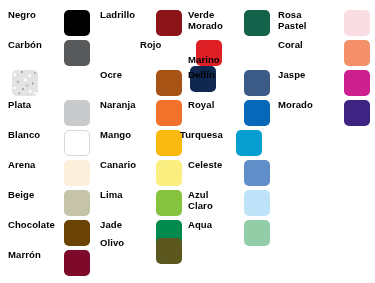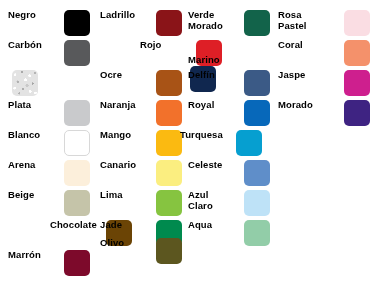--- a/index.html
+++ b/index.html
@@ -91,21 +91,21 @@
         <div class="swatch-chip bordered" style="background-color: rgb(255, 255, 255); margin-left: 4px;"></div>
       </div>
       <div class="swatch-row" style="left: 8px; top: 160px;">
         <div class="swatch-label" style="width: 52px;">Arena</div>
         <div class="swatch-chip" style="background-color: rgb(252, 239, 219); margin-left: 4px;"></div>
       </div>
       <div class="swatch-row" style="left: 8px; top: 190px;">
         <div class="swatch-label" style="width: 52px;">Beige</div>
         <div class="swatch-chip" style="background-color: rgb(197, 196, 169); margin-left: 4px;"></div>
       </div>
-      <div class="swatch-row" style="left: 8px; top: 220px; margin-left: 42px;">
+      <div class="swatch-row" style="left: 8px; top: 220px;">
         <div class="swatch-label" style="width: 52px;">Chocolate</div>
         <div class="swatch-chip" style="background-color: rgb(107, 68, 5); margin-left: 4px;"></div>
       </div>
       <div class="swatch-row" style="left: 8px; top: 250px;">
         <div class="swatch-label" style="width: 52px;">Marrón</div>
         <div class="swatch-chip" style="background-color: rgb(125, 10, 43); margin-left: 4px;"></div>
       </div>
     </div>
     <div class="column" style="left: 0px;">
       <div class="swatch-row" style="left: 100px; top: 10px;">

